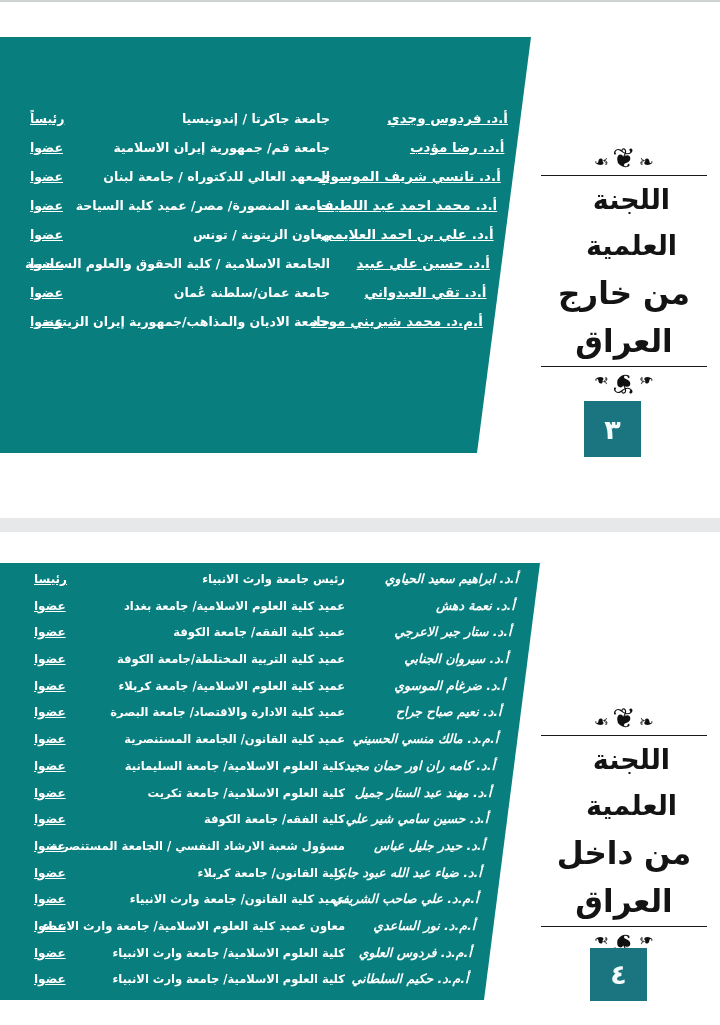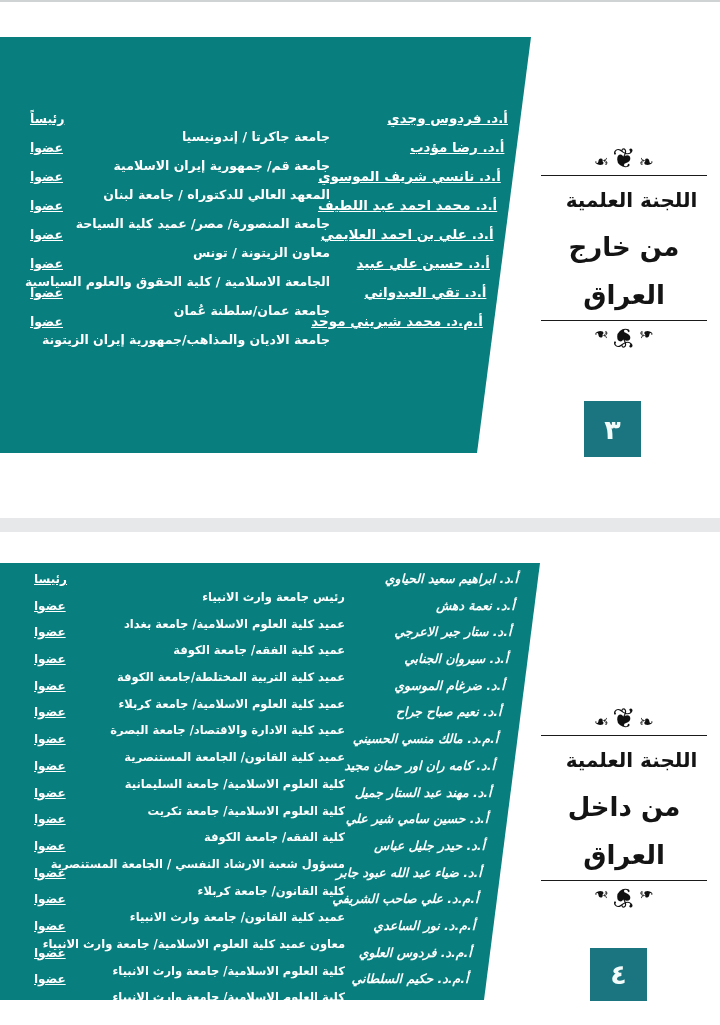--- a/index.html
+++ b/index.html
@@ -19,39 +19,39 @@
 
   .rows{position:absolute;left:0;}
   .rows3{top:104px;width:530px;}
   .rows4{top:566px;width:540px;}
   .row{position:relative;height:29px;line-height:29px;color:var(--c-list_text);font-weight:bold;}
   .rows4 .row{height:26.7px;line-height:26.7px;}
   .row span{position:absolute;white-space:nowrap;direction:rtl;unicode-bidi:plaintext;}
   .row .name{right:22px;margin-right:calc(var(--i,0) * 3.6px);}
   .rows3 .row .name{font-size:13.5px;text-decoration:underline;}
   .rows4 .row .name{font-size:12.5px;margin-right:calc(var(--i,0) * 3.3px);font-style:italic;}
-  .row .affil{right:200px;margin-top:18px;}
+  .row .affil{right:200px;}
   .rows3 .row .affil{font-size:12.5px;}
   .rows4 .row .affil{right:195px;font-size:11.5px;}
   .row .role{left:30px;font-size:12.5px;text-decoration:underline;}
   .rows4 .row .role{left:34px;font-size:12px;}
 
   .titleblock{position:absolute;left:541px;width:166px;text-align:center;color:var(--c-title_text);}
   .titleblock.t3{top:138px;}
   .titleblock.t4{top:698px;}
   .orn{display:flex;justify-content:center;align-items:flex-end;gap:3px;height:36px;color:#101010;}
   .orn .mid{font-size:28px;line-height:30px;}
   .orn .curl{font-size:18px;line-height:24px;}
   .orn .flip{transform:scaleX(-1);}
   .orn.bottom{align-items:flex-start;}
   .orn.bottom .mid,.orn.bottom .curl{transform:scaleY(-1);}
   .orn.bottom .flip{transform:scale(-1,-1);}
   .trule{height:0;border-top:1.6px solid #1a1a1a;margin:1px 0;}
-  .tl1{font-size:20px;font-weight:bold;line-height:46px;margin-left:15px;}
-  .tl2{font-size:26px;font-weight:bold;line-height:48px;}
+  .tl1{font-size:27px;font-weight:bold;line-height:46px;margin-left:15px;}
+  .tl2{font-size:31px;font-weight:bold;line-height:48px;}
 
   .pagebox{position:absolute;background:var(--c-page_box);color:#f2fbf9;display:flex;align-items:center;justify-content:center;font-size:27px;font-weight:bold;}
   .pagebox.n3{left:584px;top:401px;width:57px;height:56px;}
   .pagebox.n4{left:590px;top:948px;width:57px;height:53px;}
 </style>
 </head>
 <body>
 
 <div id="stage">
 

